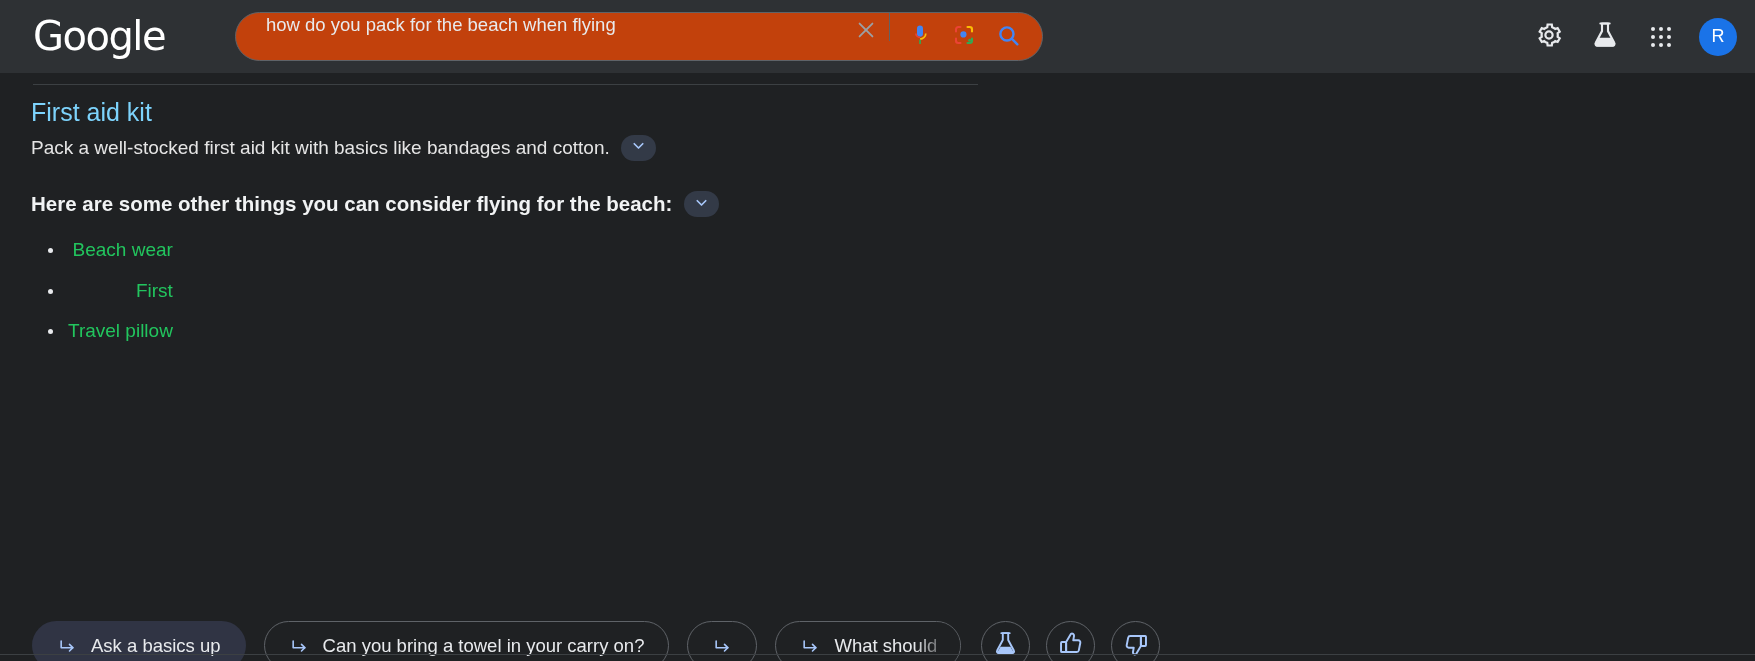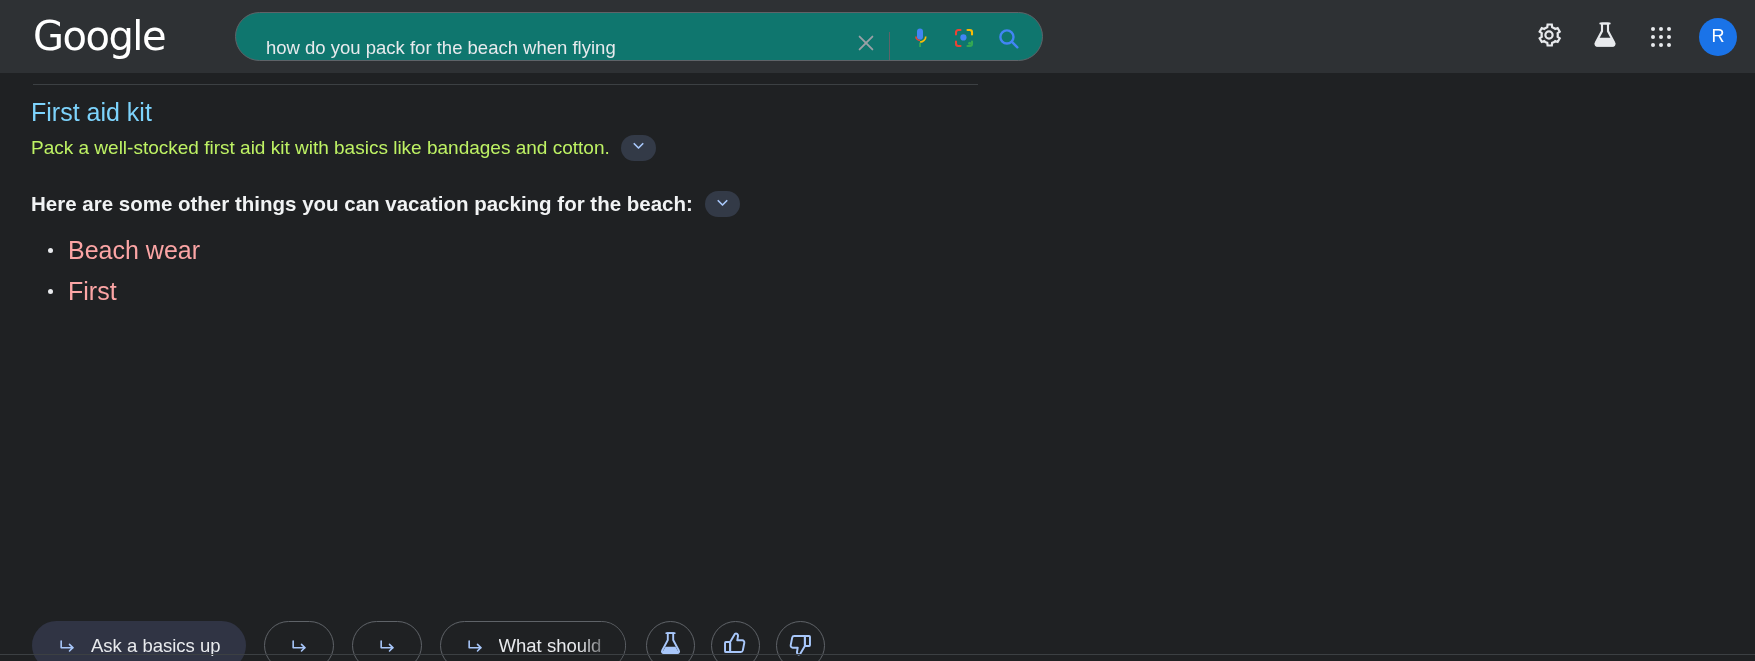--- a/index.html
+++ b/index.html
@@ -36,23 +36,23 @@
   }
 
   .search-wrap {
     position: absolute;
     left: 235px;
     top: 12px;
     width: 808px;
     height: 49px;
     border: 1px solid #5f6368;
     border-radius: 25px;
-    background: #0f766e;
-    display: flex;
-    align-items: flex-end;
+    background: #c2410c;
+    display: flex;
+    align-items: flex-start;
   }
 
   .search-input {
     flex: 1;
     border: 0;
     outline: 0;
     background: transparent;
     color: #e8eaed;
     font-family: "Liberation Sans", sans-serif;
     font-size: 18.5px;
@@ -145,21 +145,21 @@
     left: 31px; top: 25px;
     font-size: 25px;
     color: #7dd3fc;
     line-height: 28px;
   }
 
   .section-desc {
     position: absolute;
     left: 31px; top: 62px;
     font-size: 19px;
-    color: #bef264;
+    color: #e5e5e5;
     line-height: 26px;
     display: flex;
     align-items: flex-end;
     gap: 11px;
     white-space: nowrap;
   }
 
   .chev-pill {
     width: 35px; height: 26px;
     border-radius: 13px;
@@ -184,25 +184,26 @@
     white-space: nowrap;
   }
 
   .bullets {
     position: absolute;
     left: 31px; top: 163px;
     list-style: none;
   }
   .bullets li {
     position: relative;
-    font-size: 25px;
-    color: #fca5a5;
+    font-size: 19px;
+    color: #22c55e;
     line-height: 28px;
     padding-left: 37px;
     margin-bottom: 12.5px;
+    text-align: right;
   }
   .bullets li::before {
     content: "";
     position: absolute;
     left: 17px; top: 12px;
     width: 5px; height: 5px;
     border-radius: 50%;
     background: #e8eaed;
   }
 
@@ -364,33 +365,34 @@
     <span class="chev-pill">
       <span>
         <svg width="17" height="17" viewBox="0 0 24 24" fill="none" stroke="#a8c7fa" stroke-width="2.4" stroke-linecap="round" stroke-linejoin="round">
           <polyline points="6,9.5 12,15.5 18,9.5"></polyline>
         </svg>
       </span>
     </span>
   </div>
 
   <div class="other-head">
-    <span>Here are some other things you can vacation packing for the beach:</span>
+    <span>Here are some other things you can consider flying for the beach:</span>
     <span class="chev-pill">
       <span>
         <svg width="17" height="17" viewBox="0 0 24 24" fill="none" stroke="#a8c7fa" stroke-width="2.4" stroke-linecap="round" stroke-linejoin="round">
           <polyline points="6,9.5 12,15.5 18,9.5"></polyline>
         </svg>
       </span>
     </span>
   </div>
 
   <ul class="bullets">
     <li>Beach wear</li>
     <li>First</li>
+    <li>Travel pillow</li>
   </ul>
 
   <div class="chip-row">
 
     <div class="chip filled">
       <span class="arrow">
         <svg width="20" height="20" viewBox="0 0 24 24" fill="none" stroke="#a8c7fa" stroke-width="1.9" stroke-linecap="round" stroke-linejoin="round">
           <polyline points="5,6 5,14 19,14"></polyline>
             <polyline points="15,10 19,14 15,18"></polyline>
         </svg>
@@ -398,20 +400,21 @@
       <span class="lbl">Ask a basics up</span>
     </div>
 
     <div class="chip">
       <span class="arrow">
         <svg width="20" height="20" viewBox="0 0 24 24" fill="none" stroke="#a8c7fa" stroke-width="1.9" stroke-linecap="round" stroke-linejoin="round">
           <polyline points="5,6 5,14 19,14"></polyline>
             <polyline points="15,10 19,14 15,18"></polyline>
         </svg>
       </span>
+      <span class="lbl">Can you bring a towel in your carry on?</span>
     </div>
 
     <div class="chip">
       <span class="arrow">
         <svg width="20" height="20" viewBox="0 0 24 24" fill="none" stroke="#a8c7fa" stroke-width="1.9" stroke-linecap="round" stroke-linejoin="round">
           <polyline points="5,6 5,14 19,14"></polyline>
             <polyline points="15,10 19,14 15,18"></polyline>
         </svg>
       </span>
     </div>

